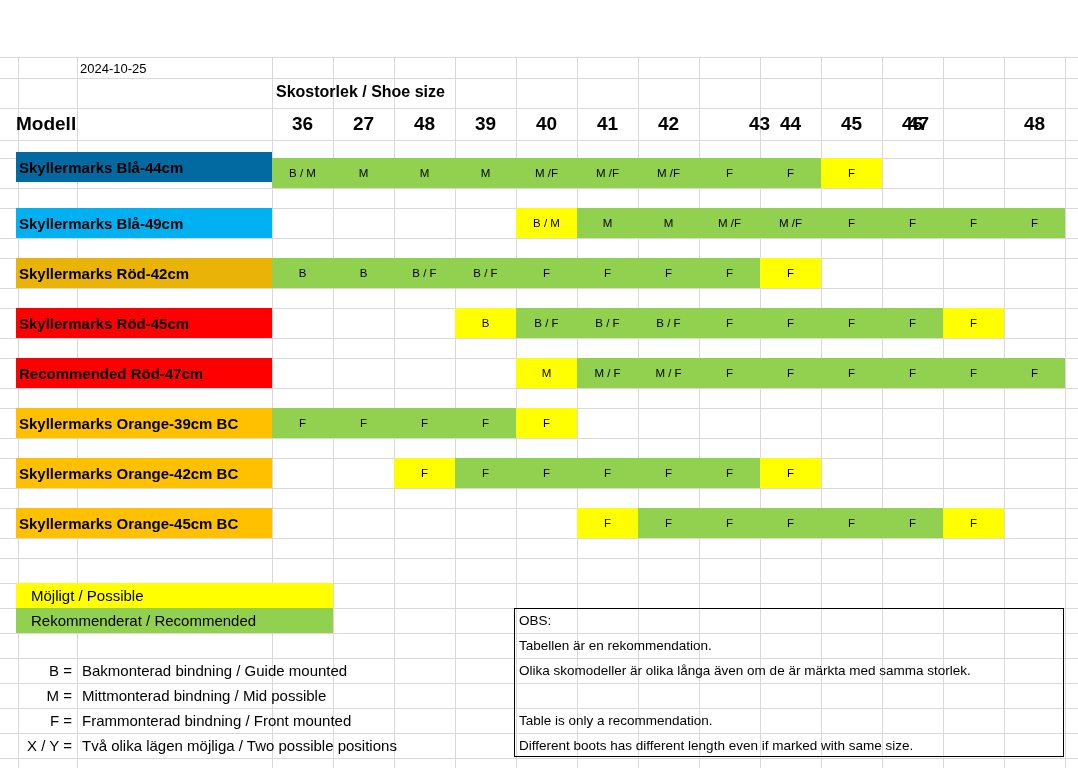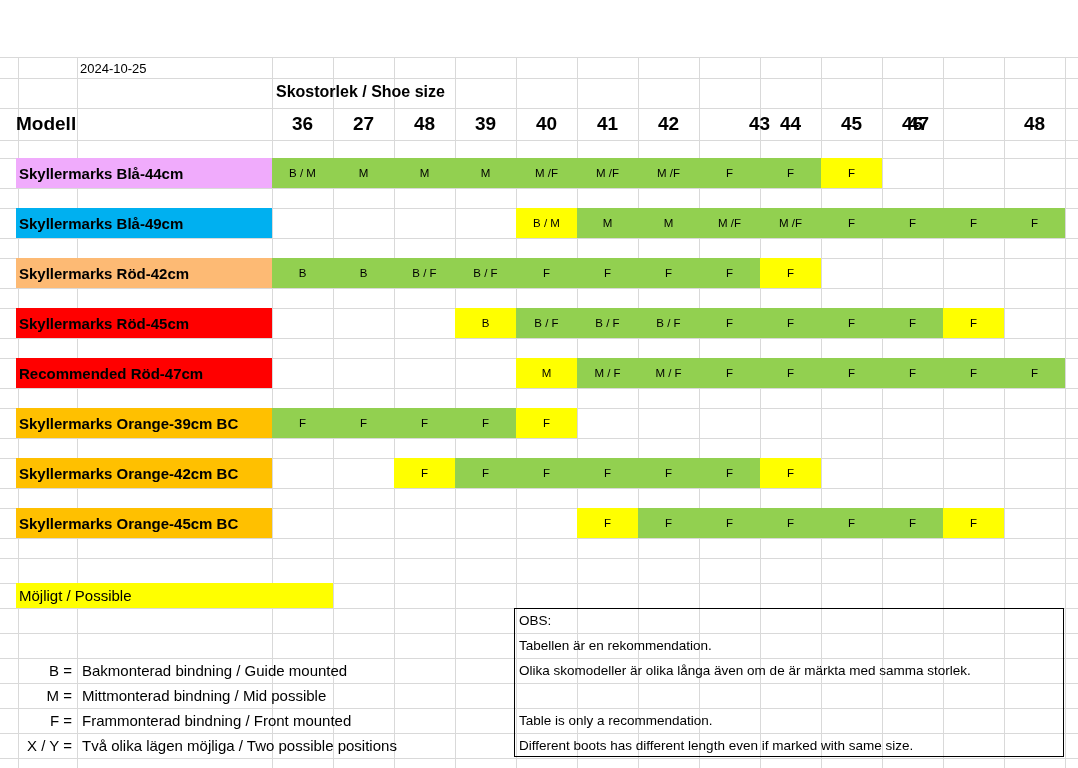--- a/index.html
+++ b/index.html
@@ -19,21 +19,21 @@
   .size-header{position:absolute;top:108px;height:32px;width:61px;display:flex;align-items:center;justify-content:center;font-size:19px;font-weight:bold;}
   .row-label{
     position:absolute;left:16px;width:256px;height:30px;box-sizing:border-box;padding-left:3px;
     display:flex;align-items:center;font-size:15px;font-weight:bold;white-space:nowrap;
   }
   .cell{
     position:absolute;width:61px;height:30px;display:flex;align-items:center;justify-content:center;
     font-size:11.5px;white-space:nowrap;
   }
   .legend-band{
-    position:absolute;left:16px;width:317px;height:25px;box-sizing:border-box;padding-left:3px;
+    position:absolute;left:16px;width:317px;height:25px;box-sizing:border-box;padding-left:15px;
     display:flex;align-items:center;font-size:15px;white-space:nowrap;
   }
   .def-symbol{position:absolute;left:0;width:72px;height:25px;display:flex;align-items:center;justify-content:flex-end;font-size:15px;}
   .def-text{position:absolute;left:82px;height:25px;display:flex;align-items:center;font-size:15px;white-space:nowrap;}
   .obs-box{position:absolute;left:514px;top:608px;width:550px;height:149px;border:1.5px solid #000;box-sizing:border-box;background:transparent;}
   .obs-line{position:absolute;left:519px;height:25px;display:flex;align-items:center;font-size:13.5px;white-space:nowrap;}
   .obs-heading{}
 </style>
 </head>
 <body>
@@ -100,42 +100,42 @@
       <div class="size-header" style="left: 638px;">42</div>
       <div class="size-header" style="left: 729px;">43</div>
       <div class="size-header" style="left: 760px;">44</div>
       <div class="size-header" style="left: 821px;">45</div>
       <div class="size-header" style="left: 882px;">46</div>
       <div class="size-header" style="left: 888px;">47</div>
       <div class="size-header" style="left: 1004px;">48</div>
     </div>
 
   <div id="rows">
-      <div class="row-label" style="top: 158px; background: #f0abfc;">Skyllermarks Blå-44cm</div>
+      <div class="row-label" style="top: 152px; background: #0369a1;">Skyllermarks Blå-44cm</div>
       <div class="cell" style="top: 158px; left: 272px; background: rgb(146, 208, 80);">B / M</div>
       <div class="cell" style="top: 158px; left: 333px; background: rgb(146, 208, 80);">M</div>
       <div class="cell" style="top: 158px; left: 394px; background: rgb(146, 208, 80);">M</div>
       <div class="cell" style="top: 158px; left: 455px; background: rgb(146, 208, 80);">M</div>
       <div class="cell" style="top: 158px; left: 516px; background: rgb(146, 208, 80);">M /F</div>
       <div class="cell" style="top: 158px; left: 577px; background: rgb(146, 208, 80);">M /F</div>
       <div class="cell" style="top: 158px; left: 638px; background: rgb(146, 208, 80);">M /F</div>
       <div class="cell" style="top: 158px; left: 699px; background: rgb(146, 208, 80);">F</div>
       <div class="cell" style="top: 158px; left: 760px; background: rgb(146, 208, 80);">F</div>
       <div class="cell" style="top: 158px; left: 821px; background: rgb(255, 255, 0);">F</div>
       <div class="row-label" style="top: 208px; background: rgb(0, 176, 240);">Skyllermarks Blå-49cm</div>
       <div class="cell" style="top: 208px; left: 516px; background: rgb(255, 255, 0);">B / M</div>
       <div class="cell" style="top: 208px; left: 577px; background: rgb(146, 208, 80);">M</div>
       <div class="cell" style="top: 208px; left: 638px; background: rgb(146, 208, 80);">M</div>
       <div class="cell" style="top: 208px; left: 699px; background: rgb(146, 208, 80);">M /F</div>
       <div class="cell" style="top: 208px; left: 760px; background: rgb(146, 208, 80);">M /F</div>
       <div class="cell" style="top: 208px; left: 821px; background: rgb(146, 208, 80);">F</div>
       <div class="cell" style="top: 208px; left: 882px; background: rgb(146, 208, 80);">F</div>
       <div class="cell" style="top: 208px; left: 943px; background: rgb(146, 208, 80);">F</div>
       <div class="cell" style="top: 208px; left: 1004px; background: rgb(146, 208, 80);">F</div>
-      <div class="row-label" style="top: 258px; background: #fdba74;">Skyllermarks Röd-42cm</div>
+      <div class="row-label" style="top: 258px; background: #eab308;">Skyllermarks Röd-42cm</div>
       <div class="cell" style="top: 258px; left: 272px; background: rgb(146, 208, 80);">B</div>
       <div class="cell" style="top: 258px; left: 333px; background: rgb(146, 208, 80);">B</div>
       <div class="cell" style="top: 258px; left: 394px; background: rgb(146, 208, 80);">B / F</div>
       <div class="cell" style="top: 258px; left: 455px; background: rgb(146, 208, 80);">B / F</div>
       <div class="cell" style="top: 258px; left: 516px; background: rgb(146, 208, 80);">F</div>
       <div class="cell" style="top: 258px; left: 577px; background: rgb(146, 208, 80);">F</div>
       <div class="cell" style="top: 258px; left: 638px; background: rgb(146, 208, 80);">F</div>
       <div class="cell" style="top: 258px; left: 699px; background: rgb(146, 208, 80);">F</div>
       <div class="cell" style="top: 258px; left: 760px; background: rgb(255, 255, 0);">F</div>
       <div class="row-label" style="top: 308px; background: rgb(255, 0, 0);">Skyllermarks Röd-45cm</div>
@@ -176,20 +176,21 @@
       <div class="cell" style="top: 508px; left: 577px; background: rgb(255, 255, 0);">F</div>
       <div class="cell" style="top: 508px; left: 638px; background: rgb(146, 208, 80);">F</div>
       <div class="cell" style="top: 508px; left: 699px; background: rgb(146, 208, 80);">F</div>
       <div class="cell" style="top: 508px; left: 760px; background: rgb(146, 208, 80);">F</div>
       <div class="cell" style="top: 508px; left: 821px; background: rgb(146, 208, 80);">F</div>
       <div class="cell" style="top: 508px; left: 882px; background: rgb(146, 208, 80);">F</div>
       <div class="cell" style="top: 508px; left: 943px; background: rgb(255, 255, 0);">F</div>
     </div>
 
   <div class="legend-band" id="legend-possible" style="top: 583px; background: rgb(255, 255, 0);">Möjligt / Possible</div>
+  <div class="legend-band" id="legend-recommended" style="top: 608px; background: rgb(146, 208, 80);">Rekommenderat / Recommended</div>
 
   <div id="definitions">
       <div class="def-symbol" style="top: 658px;">B =</div>
       <div class="def-text" style="top: 658px;">Bakmonterad bindning / Guide mounted</div>
       <div class="def-symbol" style="top: 683px;">M =</div>
       <div class="def-text" style="top: 683px;">Mittmonterad bindning / Mid possible</div>
       <div class="def-symbol" style="top: 708px;">F =</div>
       <div class="def-text" style="top: 708px;">Frammonterad bindning / Front mounted</div>
       <div class="def-symbol" style="top: 733px;">X / Y =</div>
       <div class="def-text" style="top: 733px;">Två olika lägen möjliga / Two possible positions</div>

